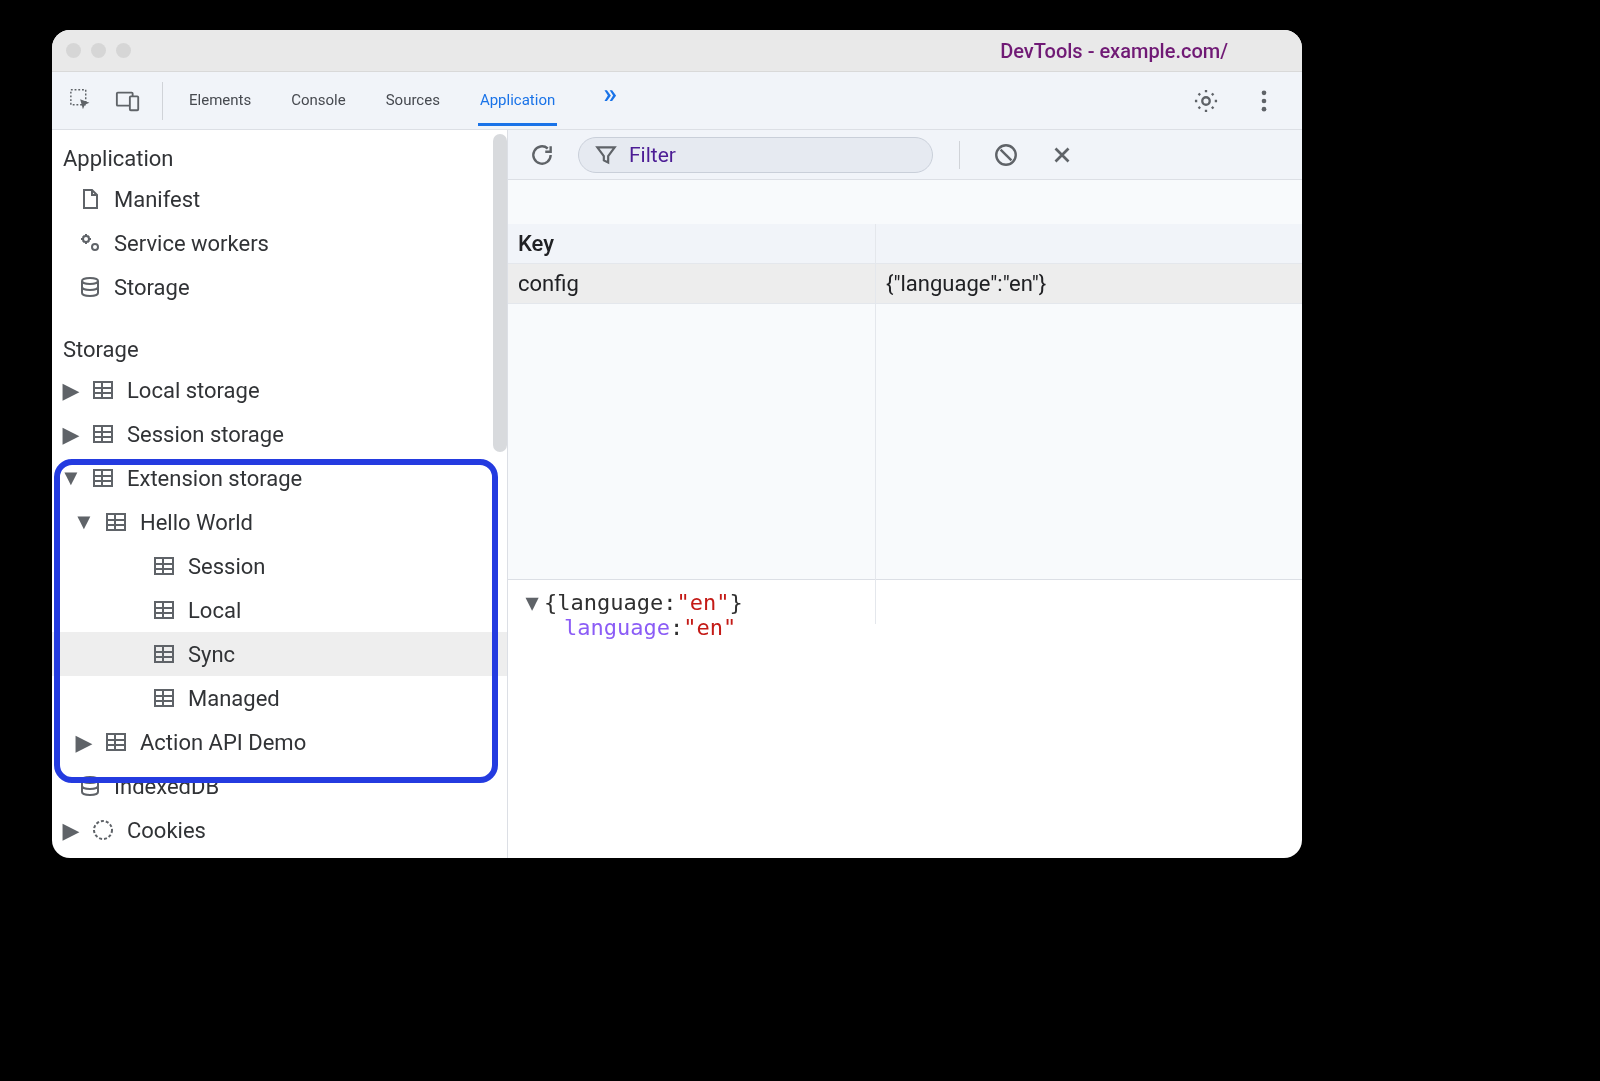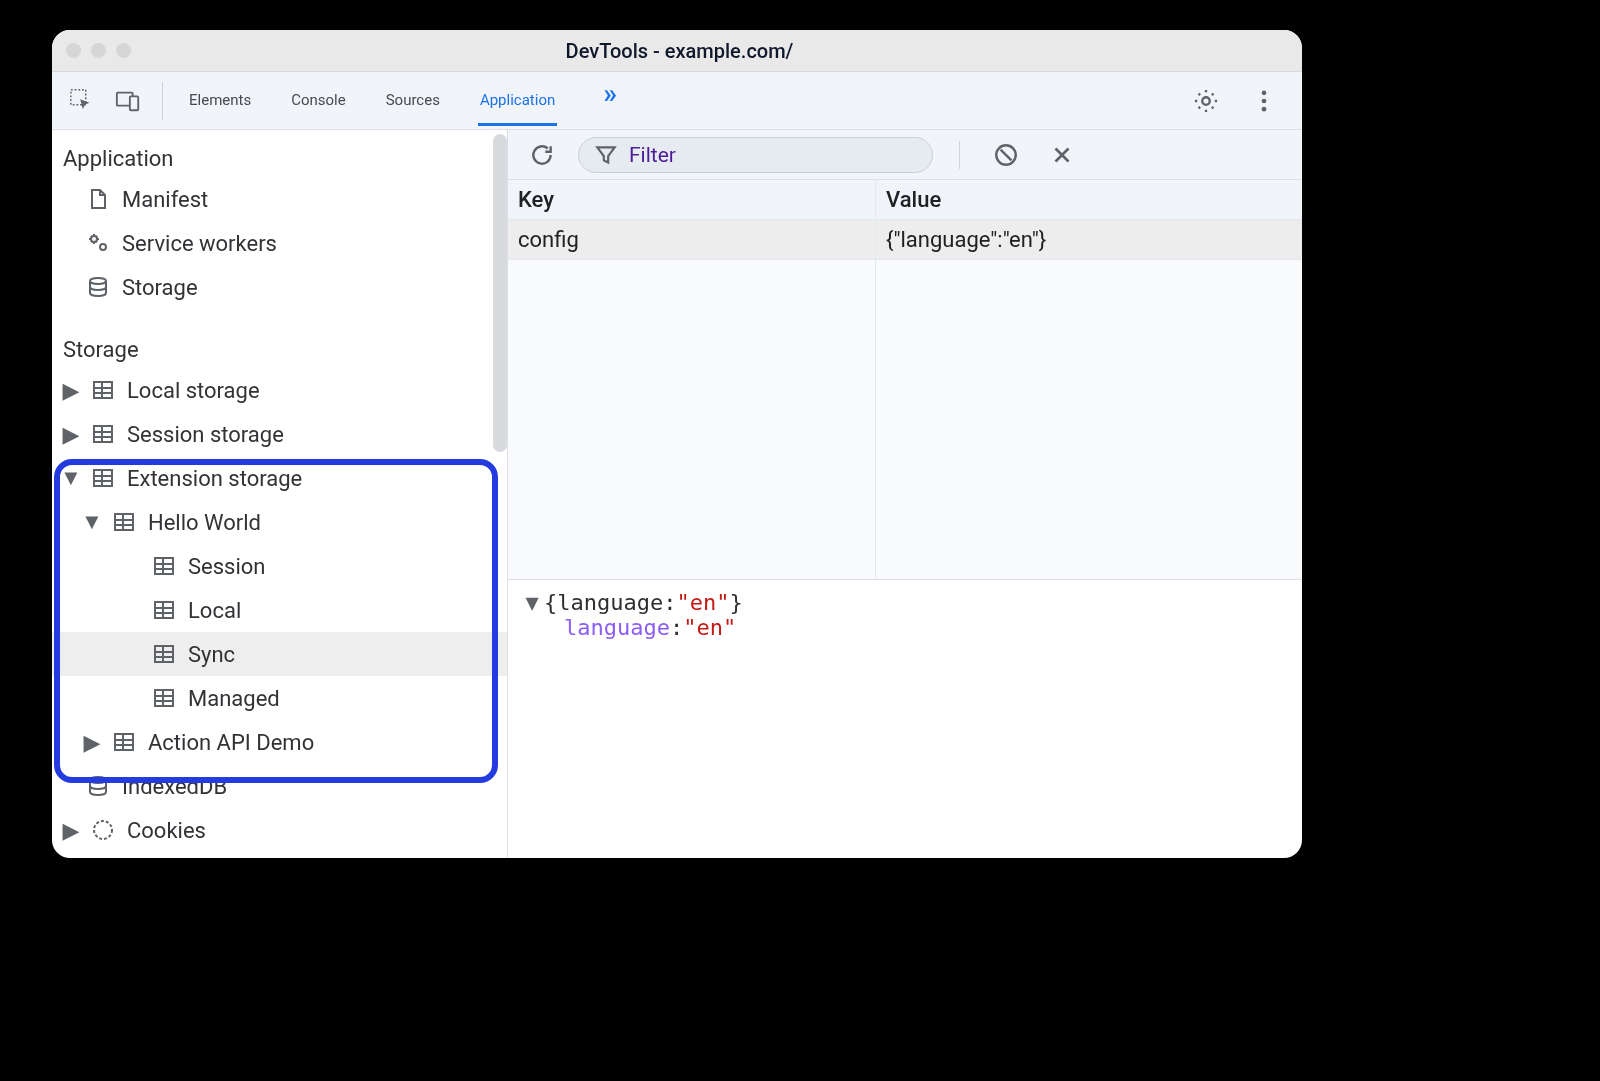--- a/index.html
+++ b/index.html
@@ -34,22 +34,22 @@
     align-items: center;
     padding: 0 14px;
     border-bottom: 1px solid #d9d9d9;
   }
   .traffic { display: flex; gap: 10px; }
   .traffic .dot {
     width: 15px; height: 15px; border-radius: 50%;
     background: #d6d6d6;
   }
   .titlebar .title {
-    flex: 1; text-align: center;
-    font-size: 20px; color: #0f172a; font-weight: 500;
+    flex: 1; text-align: right;
+    font-size: 20px; color: #701a75; font-weight: 500;
   }
   
   .tabsrow {
     height: 58px;
     background: #f1f4f9;
     border-bottom: 1px solid #dcdfe5;
     display: flex;
     align-items: center;
     padding: 0 10px;
   }
@@ -104,21 +104,21 @@
     height: 44px;
     gap: 10px;
     color: #313336;
     white-space: nowrap;
   }
   .treeitem.selected { background: #eeeeee; }
   .tri { width: 16px; color: #5f6368; display: inline-flex; justify-content: center; }
   .treeicon { display: inline-flex; width: 28px; justify-content: center; color: #5f6368; }
   .treeicon svg { width: 24px; height: 24px; }
   .ind1 { padding-left: 11px; }
-  .ind2 { padding-left: 32px; }
+  .ind2 { padding-left: 24px; }
   .ind4 { padding-left: 98px; }
 
   .highlight-box {
     position: absolute;
     left: 54px;
     top: 459px;
     width: 444px;
     height: 324px;
     border: 6px solid #243be0;
     border-radius: 18px;
@@ -141,21 +141,21 @@
     background: #e6eaf1;
     border: 1px solid #c9cfd9;
     border-radius: 20px;
     padding: 4px 14px; gap: 10px;
     height: 36px;
     width: 355px;
   }
   .filterbox .ph { color: #4c1d95; font-size: 21px; }
   .table { border-bottom: 1px solid #dcdfe5; background: #f8fafc; height: 400px; }
   .trow { display: flex; height: 40px; align-items: center; border-bottom: 1px solid #e4e7ec; }
-  .trow.header { background: #f1f4f9; font-weight: 500; }
+  .trow.header { background: #f1f4f9; font-weight: 500; margin-top: 44px; }
   .trow .cell { padding-left: 10px; }
   .trow .cell.k { width: 368px; border-right: 1px solid #e4e7ec; height: 100%; display: flex; align-items: center; }
   .trow .cell.v { flex: 1; }
   .trow.body { background: #ededed; }
   .table .fill { height: 320px; display: flex; }
   .table .fill .left { width: 368px; border-right: 1px solid #e4e7ec; }
 
   .preview {
     padding: 10px 16px;
     font-family: ui-monospace, "SF Mono", Menlo, Consolas, monospace;
@@ -395,21 +395,20 @@
         <div class="iconbtn">
           <svg viewBox="0 0 24 24" fill="none" stroke="#5f6368" stroke-width="2.5">
               <path d="M6 6l12 12M18 6 6 18"></path>
             </svg>
         </div>
       </div>
 
       <div class="table">
         <div class="trow header">
           <div class="cell k">Key</div>
-          <div class="cell v">Value</div>
         </div>
         <div class="trow body">
           <div class="cell k">config</div>
           <div class="cell v">{"language":"en"}</div>
         </div>
         <div class="fill">
             <div class="left"></div>
             <div></div>
           </div>
       </div>

